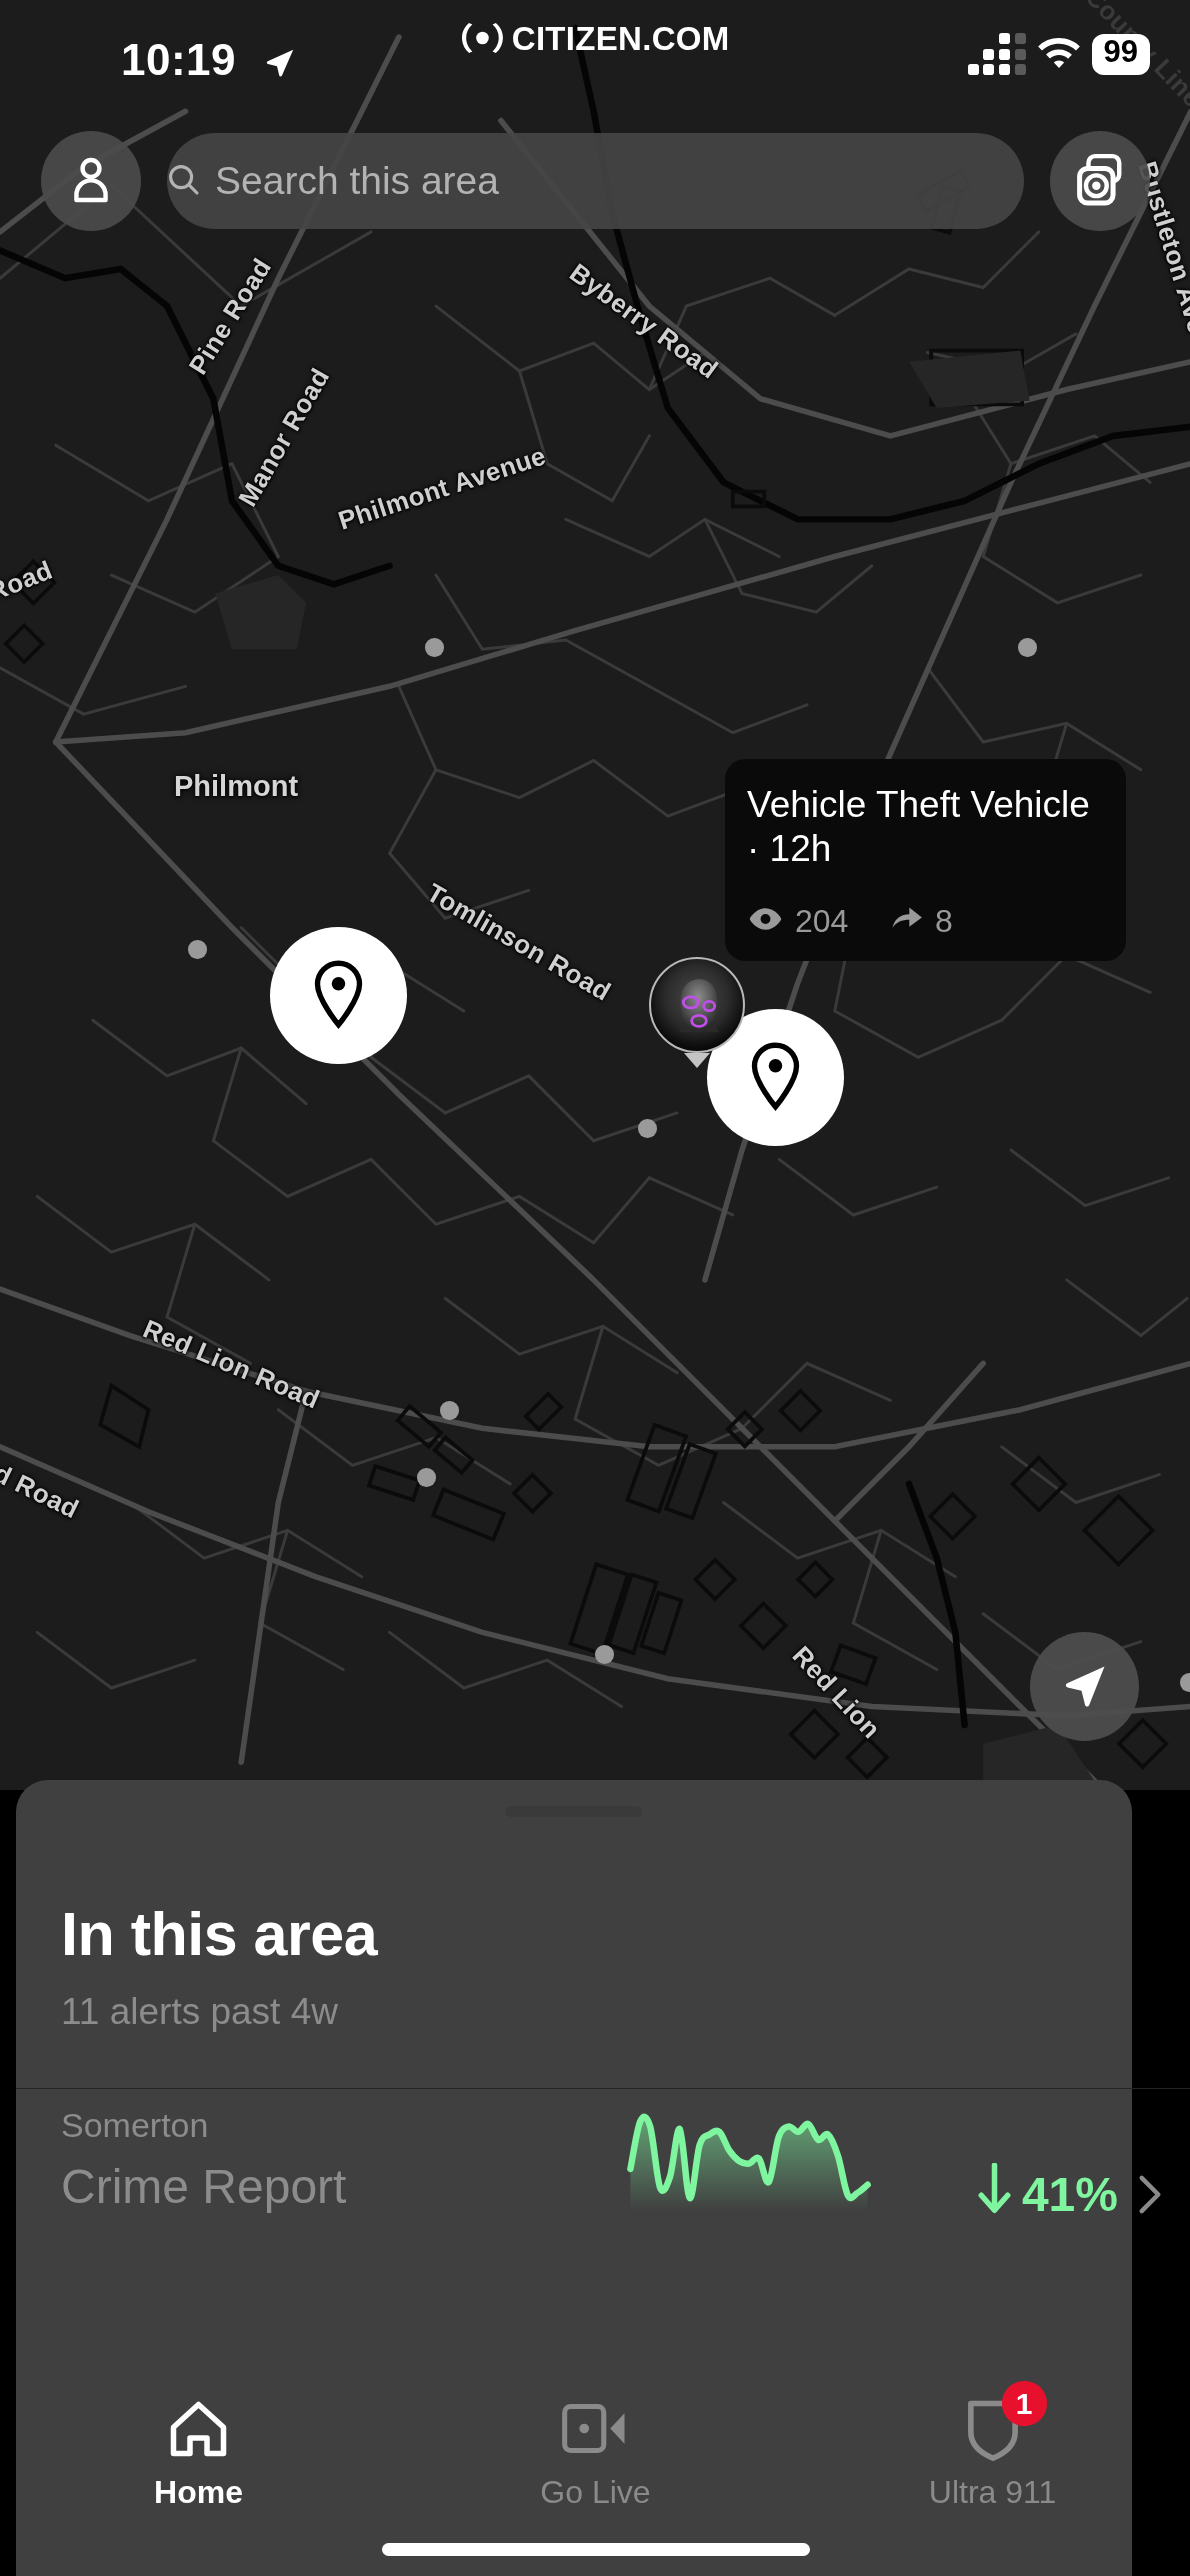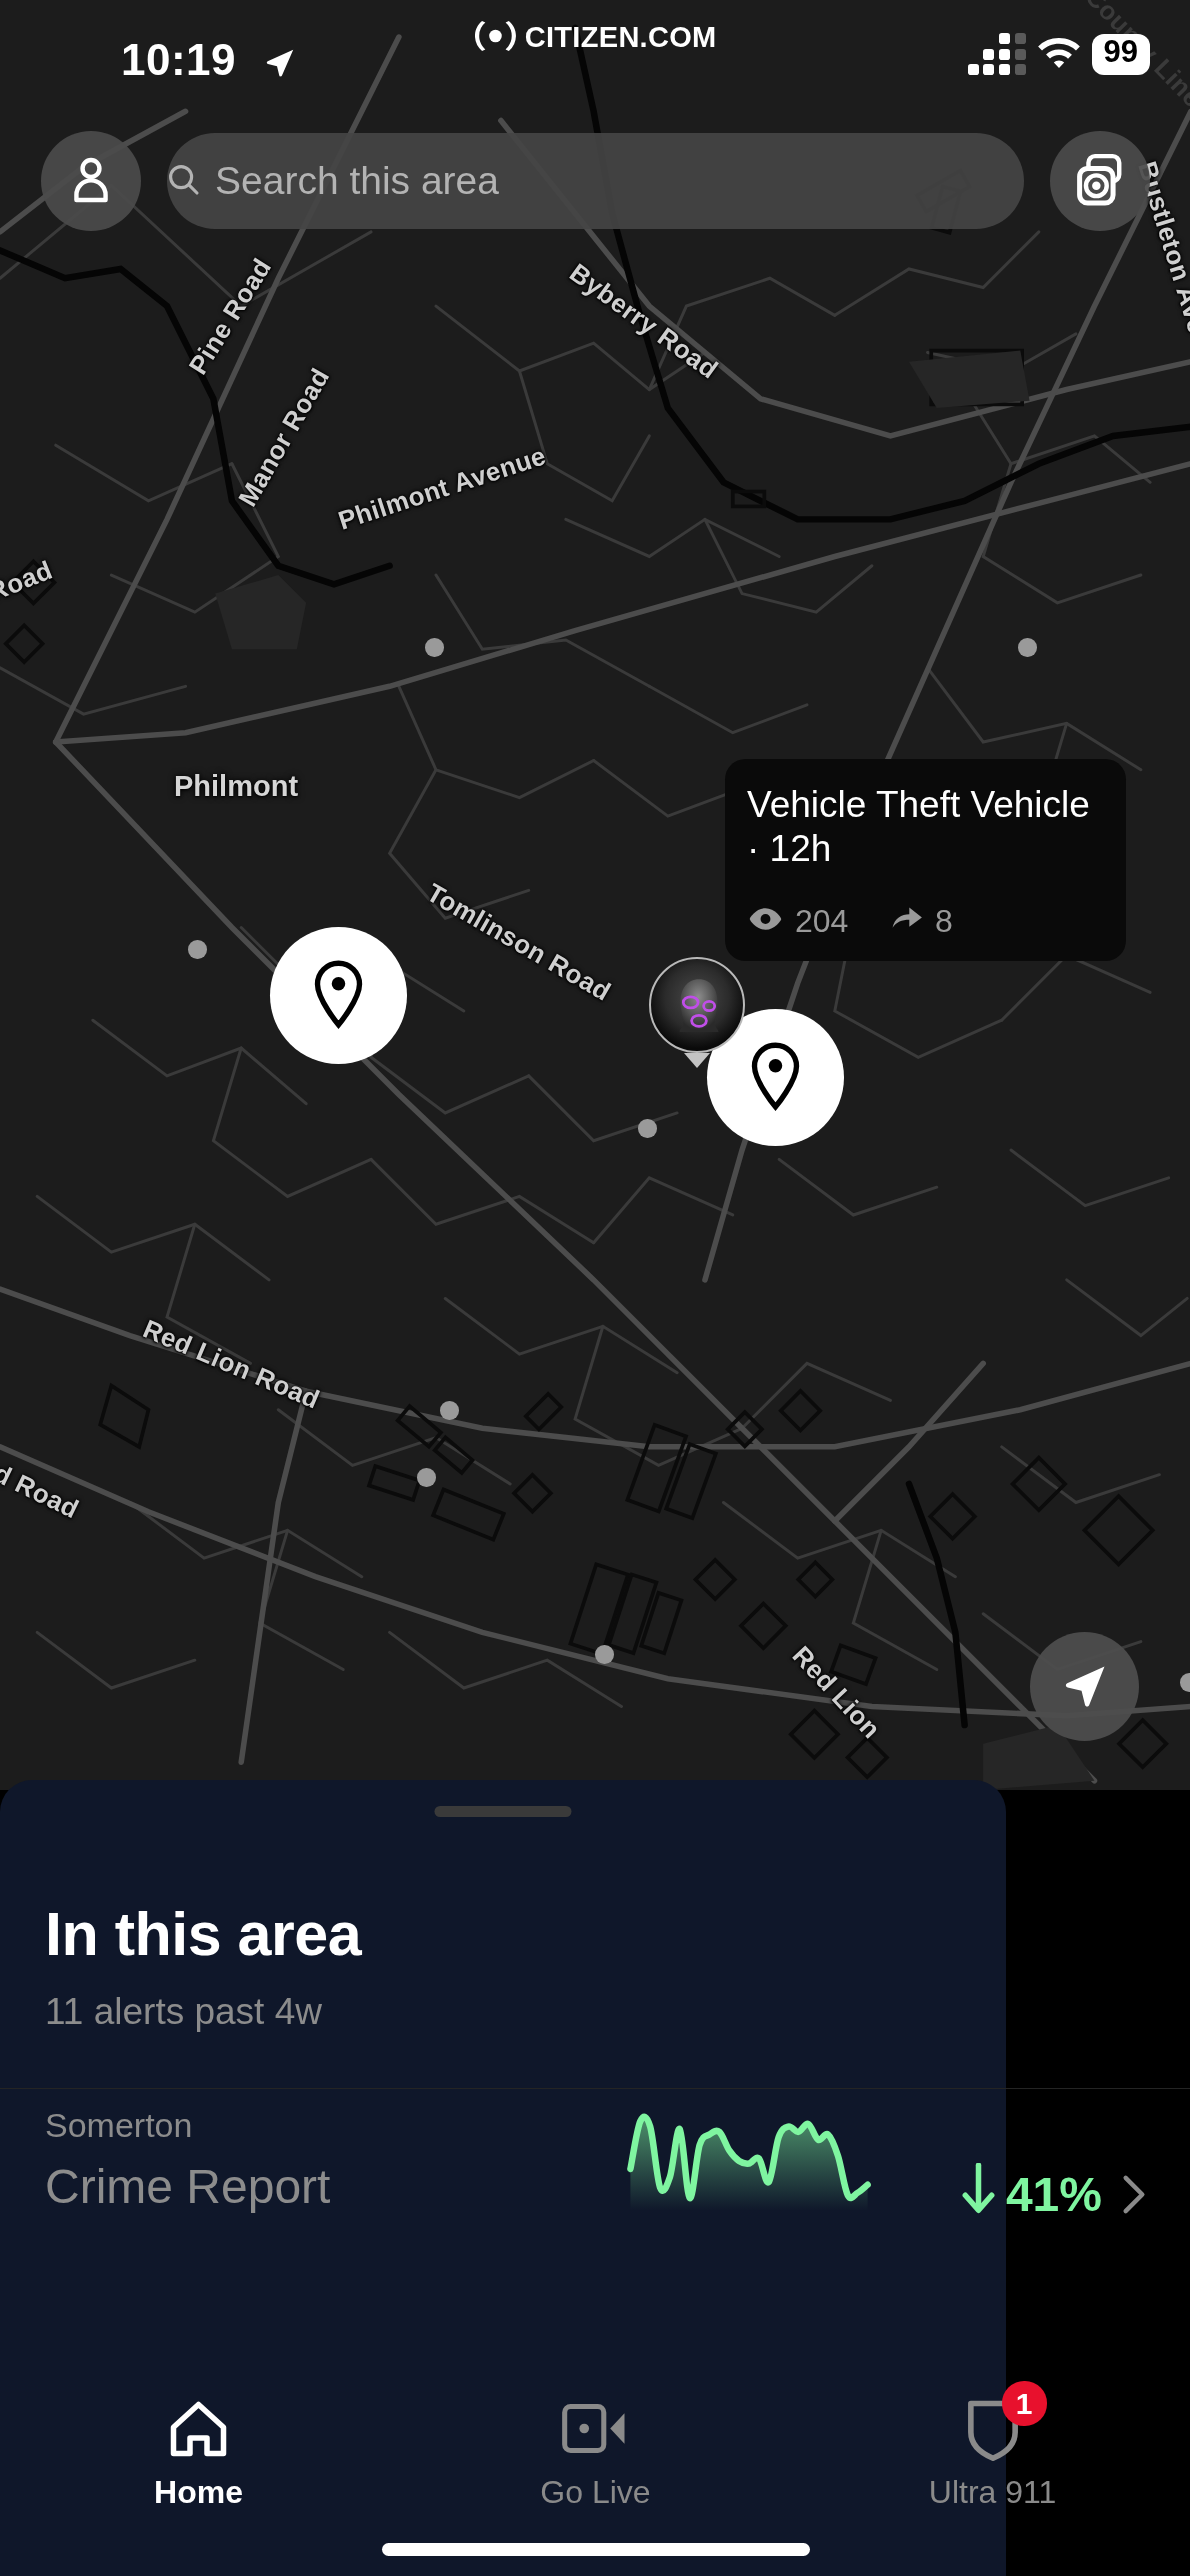--- a/index.html
+++ b/index.html
@@ -60,21 +60,21 @@
     letter-spacing: 0.5px;
   }
   #status-loc-arrow {
     position:absolute; left: 262px; top: 45px;
   }
   #brandwrap {
     position:absolute; left: 50%; top: 20.4px; transform: translateX(-50%);
     display:flex; align-items:center; gap:9.3px;
   }
   #brand-text {
-    color:#fff; font-size: 29px; font-weight: 700; letter-spacing: 0.3px;
+    color:#fff; font-size: 33px; font-weight: 700; letter-spacing: 0.3px;
   }
   #status-right {
     position:absolute; right: 41px; top: 33px;
     display:flex; align-items:center; gap: 9px;
   }
   .cell-dots { display:grid; grid-template-columns: repeat(4, 11px); grid-template-rows: 11px 11px 11px; gap:4.6px; }
   .cell-dots i { display:block; width:11px; height:11px; border-radius:2.8px; background:#fff; }
   .cell-dots i.off { background:#5a5a5a; }
   .cell-dots i.blank { background: transparent; }
   #battery {
@@ -147,22 +147,22 @@
   #locate-btn {
     position:absolute; right: 52px; top: 1632px;
     width: 109px; height: 109px; border-radius:50%;
     background: rgba(78,78,78,.93);
     display:flex; align-items:center; justify-content:center;
     z-index: 28;
   }
 
   
   #sheet {
-    position:absolute; left:0; bottom: 0; width: 1006px; height: 796px;
-    background:#0f172a; border-radius: 32px 32px 0 0;
+    position:absolute; left:16px; bottom: 0; width: 1116px; height: 796px;
+    background:#404040; border-radius: 32px 32px 0 0;
     z-index: 45;
   }
   #grabber {
     position:absolute; left:50%; top: 26px; transform:translateX(-50%);
     width: 137px; height: 11px; border-radius: 5.6px; background:#3a3a3a;
   }
   #sheet-title {
     position:absolute; left: 45px; top: 119px;
     color:#fff; font-size: 61px; font-weight: 700; letter-spacing:-0.5px;
   }

